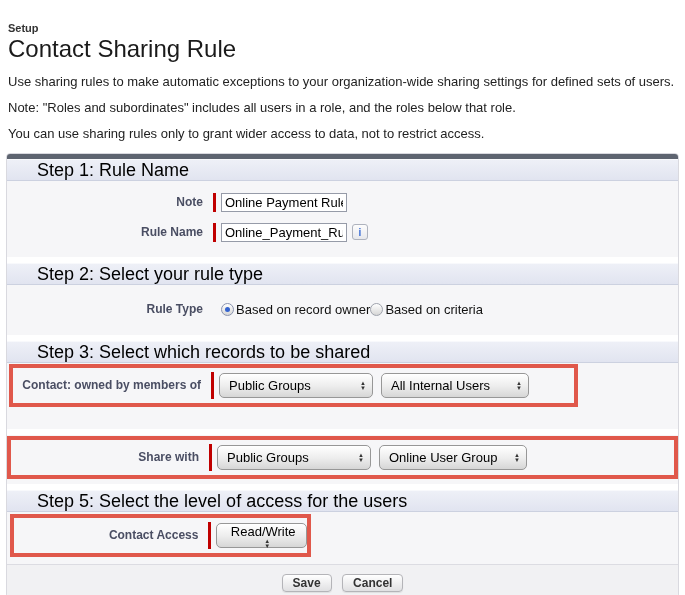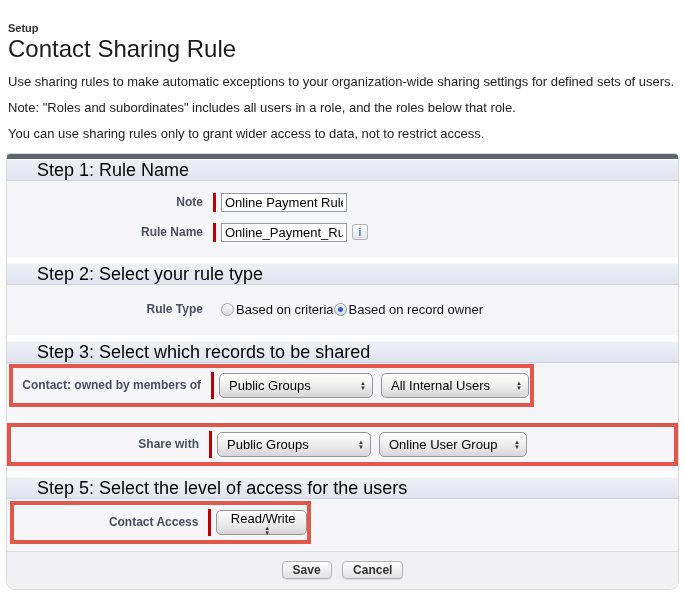--- a/index.html
+++ b/index.html
@@ -85,21 +85,21 @@
   .arrows span { font-size: 6px; line-height: 5px; color: #333; }
   .sel-gap { width: 8px; flex: none; }
   
   .annot {
     border: 4px solid #e0584b;
     display: flex; align-items: center;
     padding: 4px 0;
     min-height: 40px;
   }
   .annot .flabel { width: 188px; }
-  .annot3 { width: 525px; margin: 0 0 4px 2px; }
+  .annot3 { width: 569px; margin: 0 0 17px 2px; }
   .annot4 { width: 100%; margin: 0; }
   .annot5 { width: 301px; margin: 1px 0 2px 3px; }
   .w-select-a { width: 154px; }
   .w-select-b { width: 148px; }
   .w-select-c { width: 92px; flex-direction: column; }
   
   .block-footer {
     background: #f1f1f3;
     border-top: 1px solid #dcdce2;
     border-radius: 0 0 9px 9px;
@@ -153,26 +153,26 @@
   </div>
 
   <div class="sec">
     <div class="sec-header">Step 2: Select your rule type</div>
     <div class="sec-body s2-body">
       <div class="frow">
         <div class="flabel">Rule Type</div>
         <div style="width:18px"></div>
         <div class="radio-group">
           <span class="radio-opt">
+            <span class="radio sel"></span>
+            <span class="radio-label">Based on record owner</span>
+          </span>
+          <span class="radio-opt">
             <span class="radio"></span>
             <span class="radio-label">Based on criteria</span>
-          </span>
-          <span class="radio-opt">
-            <span class="radio sel"></span>
-            <span class="radio-label">Based on record owner</span>
           </span>
         </div>
       </div>
     </div>
   </div>
 
   <div class="sec">
     <div class="sec-header">Step 3: Select which records to be shared</div>
     <div class="sec-body s3-body">
       <div class="annot annot3">

